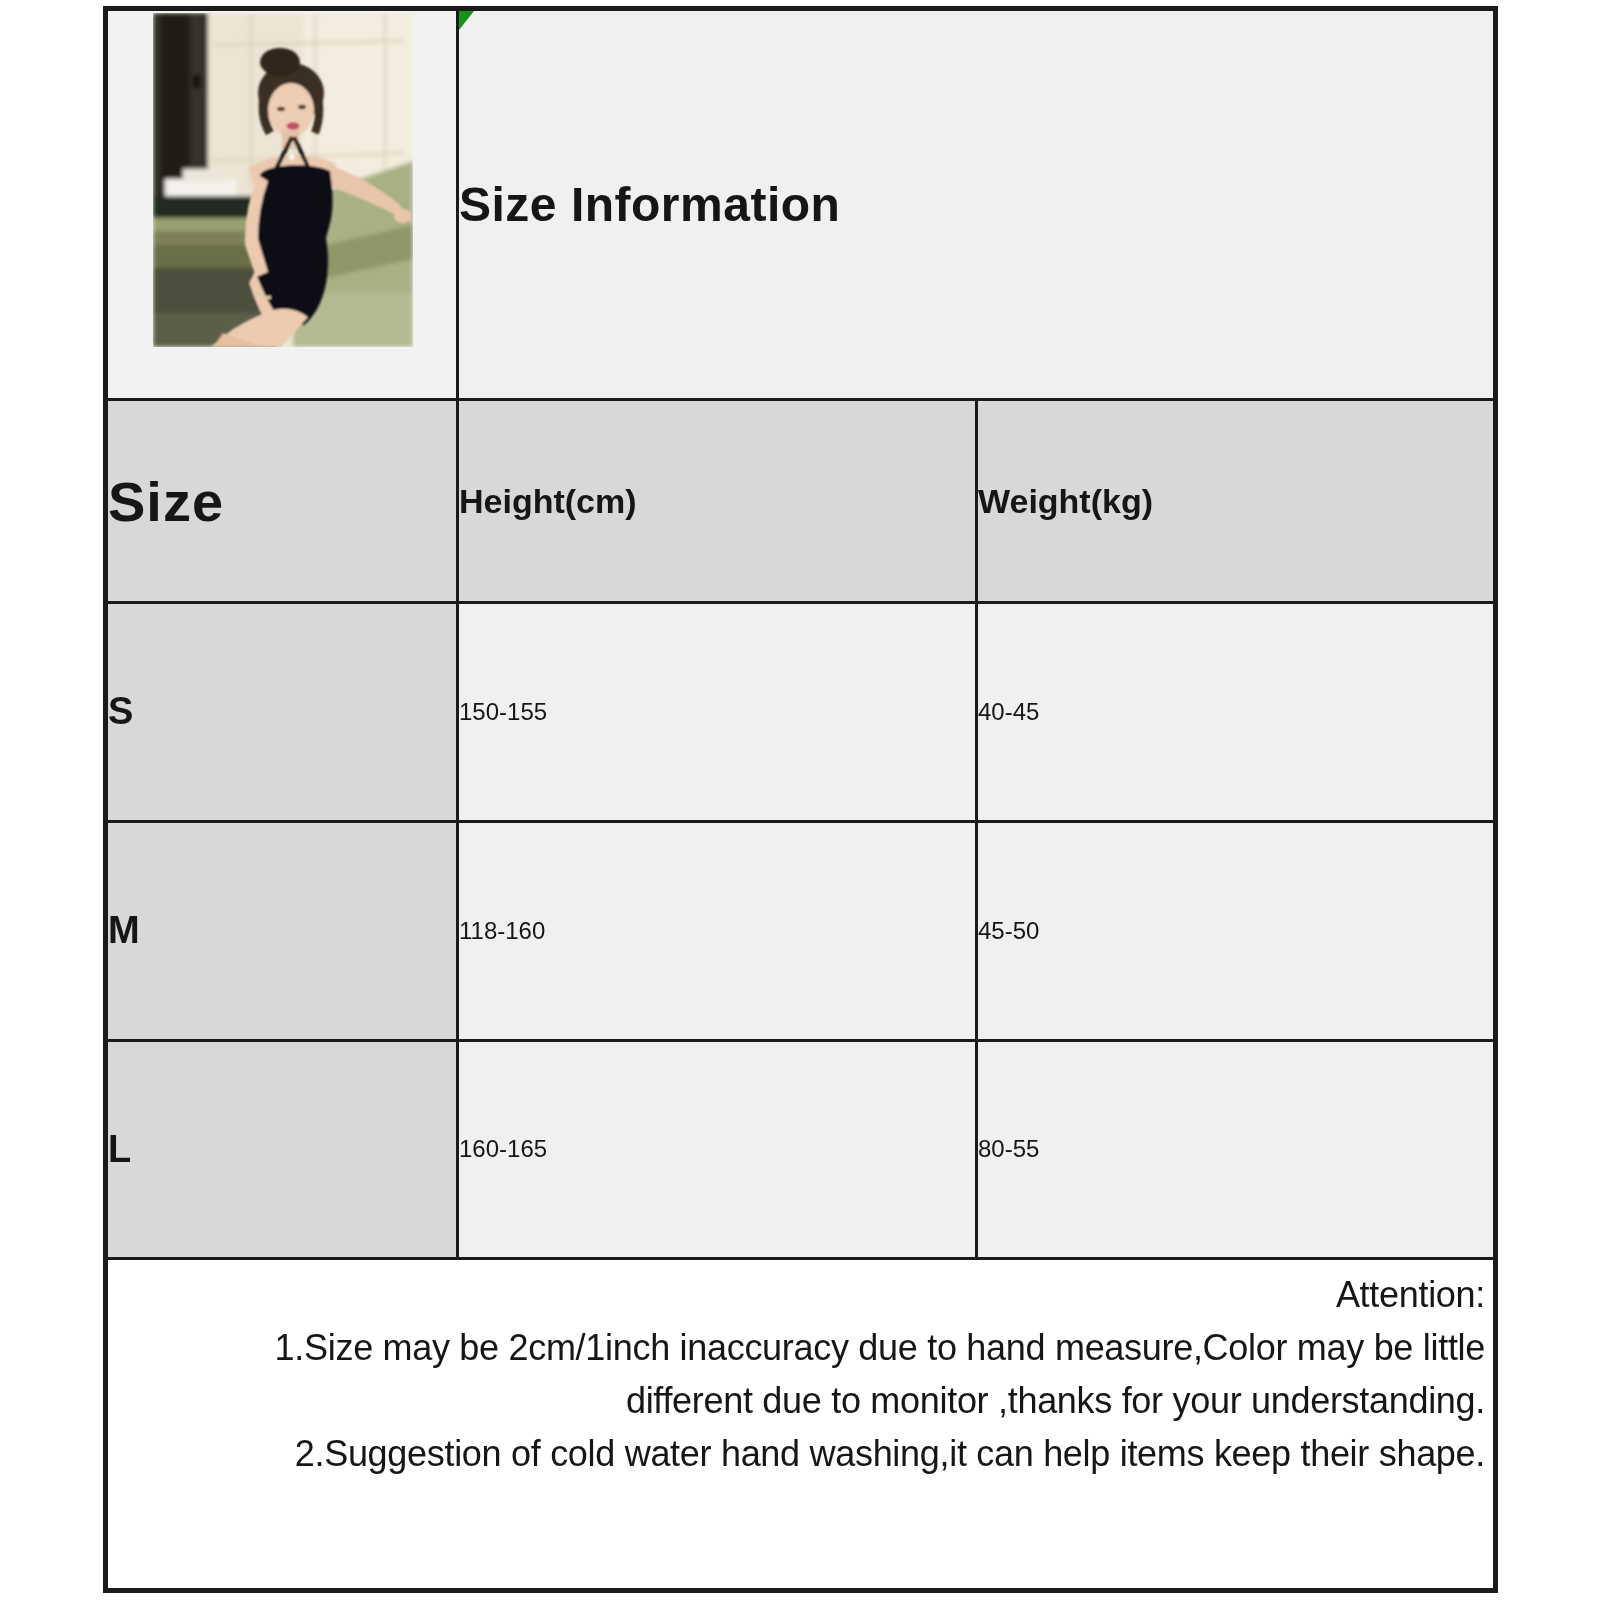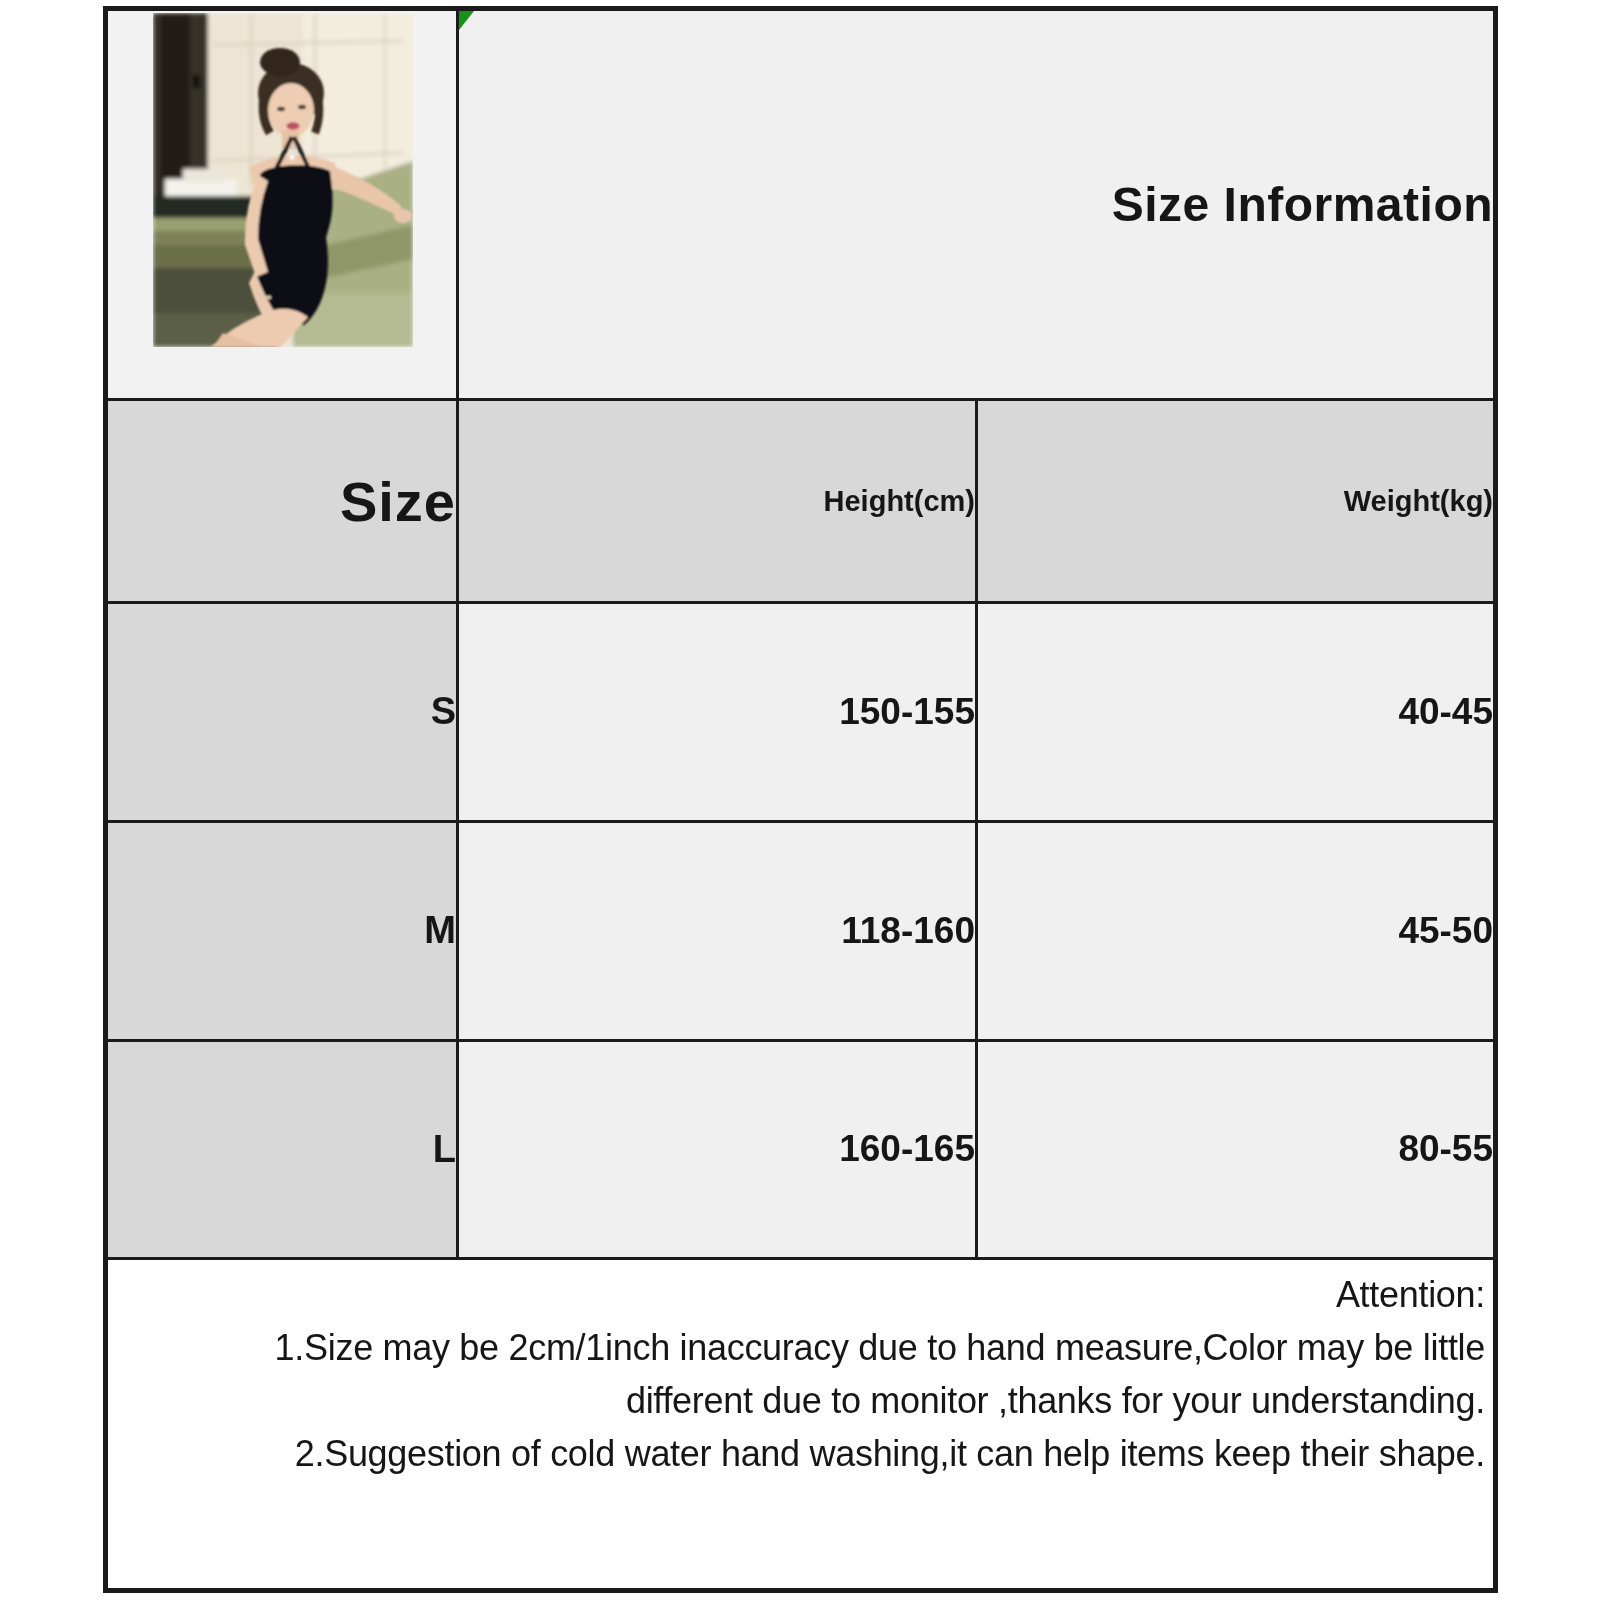--- a/index.html
+++ b/index.html
@@ -13,37 +13,37 @@
   }
   *{box-sizing:border-box;margin:0;padding:0;}
   html,body{width:1600px;height:1600px;background:#ffffff;overflow:hidden;
     font-family:"Liberation Sans","DejaVu Sans",sans-serif;color:var(--text-dark);}
   .sheet{position:absolute;left:0;top:0;width:1600px;height:1600px;background:#ffffff;}
   table.size-table{
     position:absolute;left:103px;top:6px;width:1390px;height:1587px;
     border-collapse:collapse;table-layout:fixed;
     border:5px solid var(--line);
   }
-  td,th{border:3px solid var(--line);vertical-align:middle;text-align:right;padding:0;}
+  td,th{border:3px solid var(--line);vertical-align:middle;text-align:left;padding:0;}
   
   tr.row-title    td{height:336px;}
   tr.row-header   th{height:176px;}
   tr.row-data     td{height:190px;}
   tr.row-attention td{height:288px;text-align:right;}
   
   td.photo-cell{background:var(--photo-bg);vertical-align:top;text-align:left;}
   td.photo-cell svg{display:block;margin:2px 0 0 45px;}
   td.title-cell{background:var(--cell-light);position:relative;}
   .title-text{font-size:48px;font-weight:bold;letter-spacing:0.5px;}
   .corner-marker{position:absolute;left:0;top:0;width:0;height:0;
     border-top:19px solid var(--marker-green);border-right:15px solid transparent;}
-  th.col-head{background:var(--header-gray);font-weight:bold;font-size:29px;}
+  th.col-head{background:var(--header-gray);font-weight:bold;font-size:34px;}
   th.col-head.size-head{font-size:56px;letter-spacing:1px;margin-top:29px;}
   td.size-cell{background:var(--header-gray);font-weight:bold;font-size:38px;}
-  td.value-cell{background:var(--cell-light);font-size:37px;font-weight:700;}
+  td.value-cell{background:var(--cell-light);font-size:24px;font-weight:400;}
   td.attention-cell{background:var(--attention-bg);vertical-align:top;text-align:left;
     padding:8px 8px 0 8px;}
   .attention-line{font-size:36px;line-height:53px;letter-spacing:-0.3px;white-space:nowrap;}
 </style>
 </head>
 <body>
 
 <div class="sheet">
   <table class="size-table">
     <colgroup>

